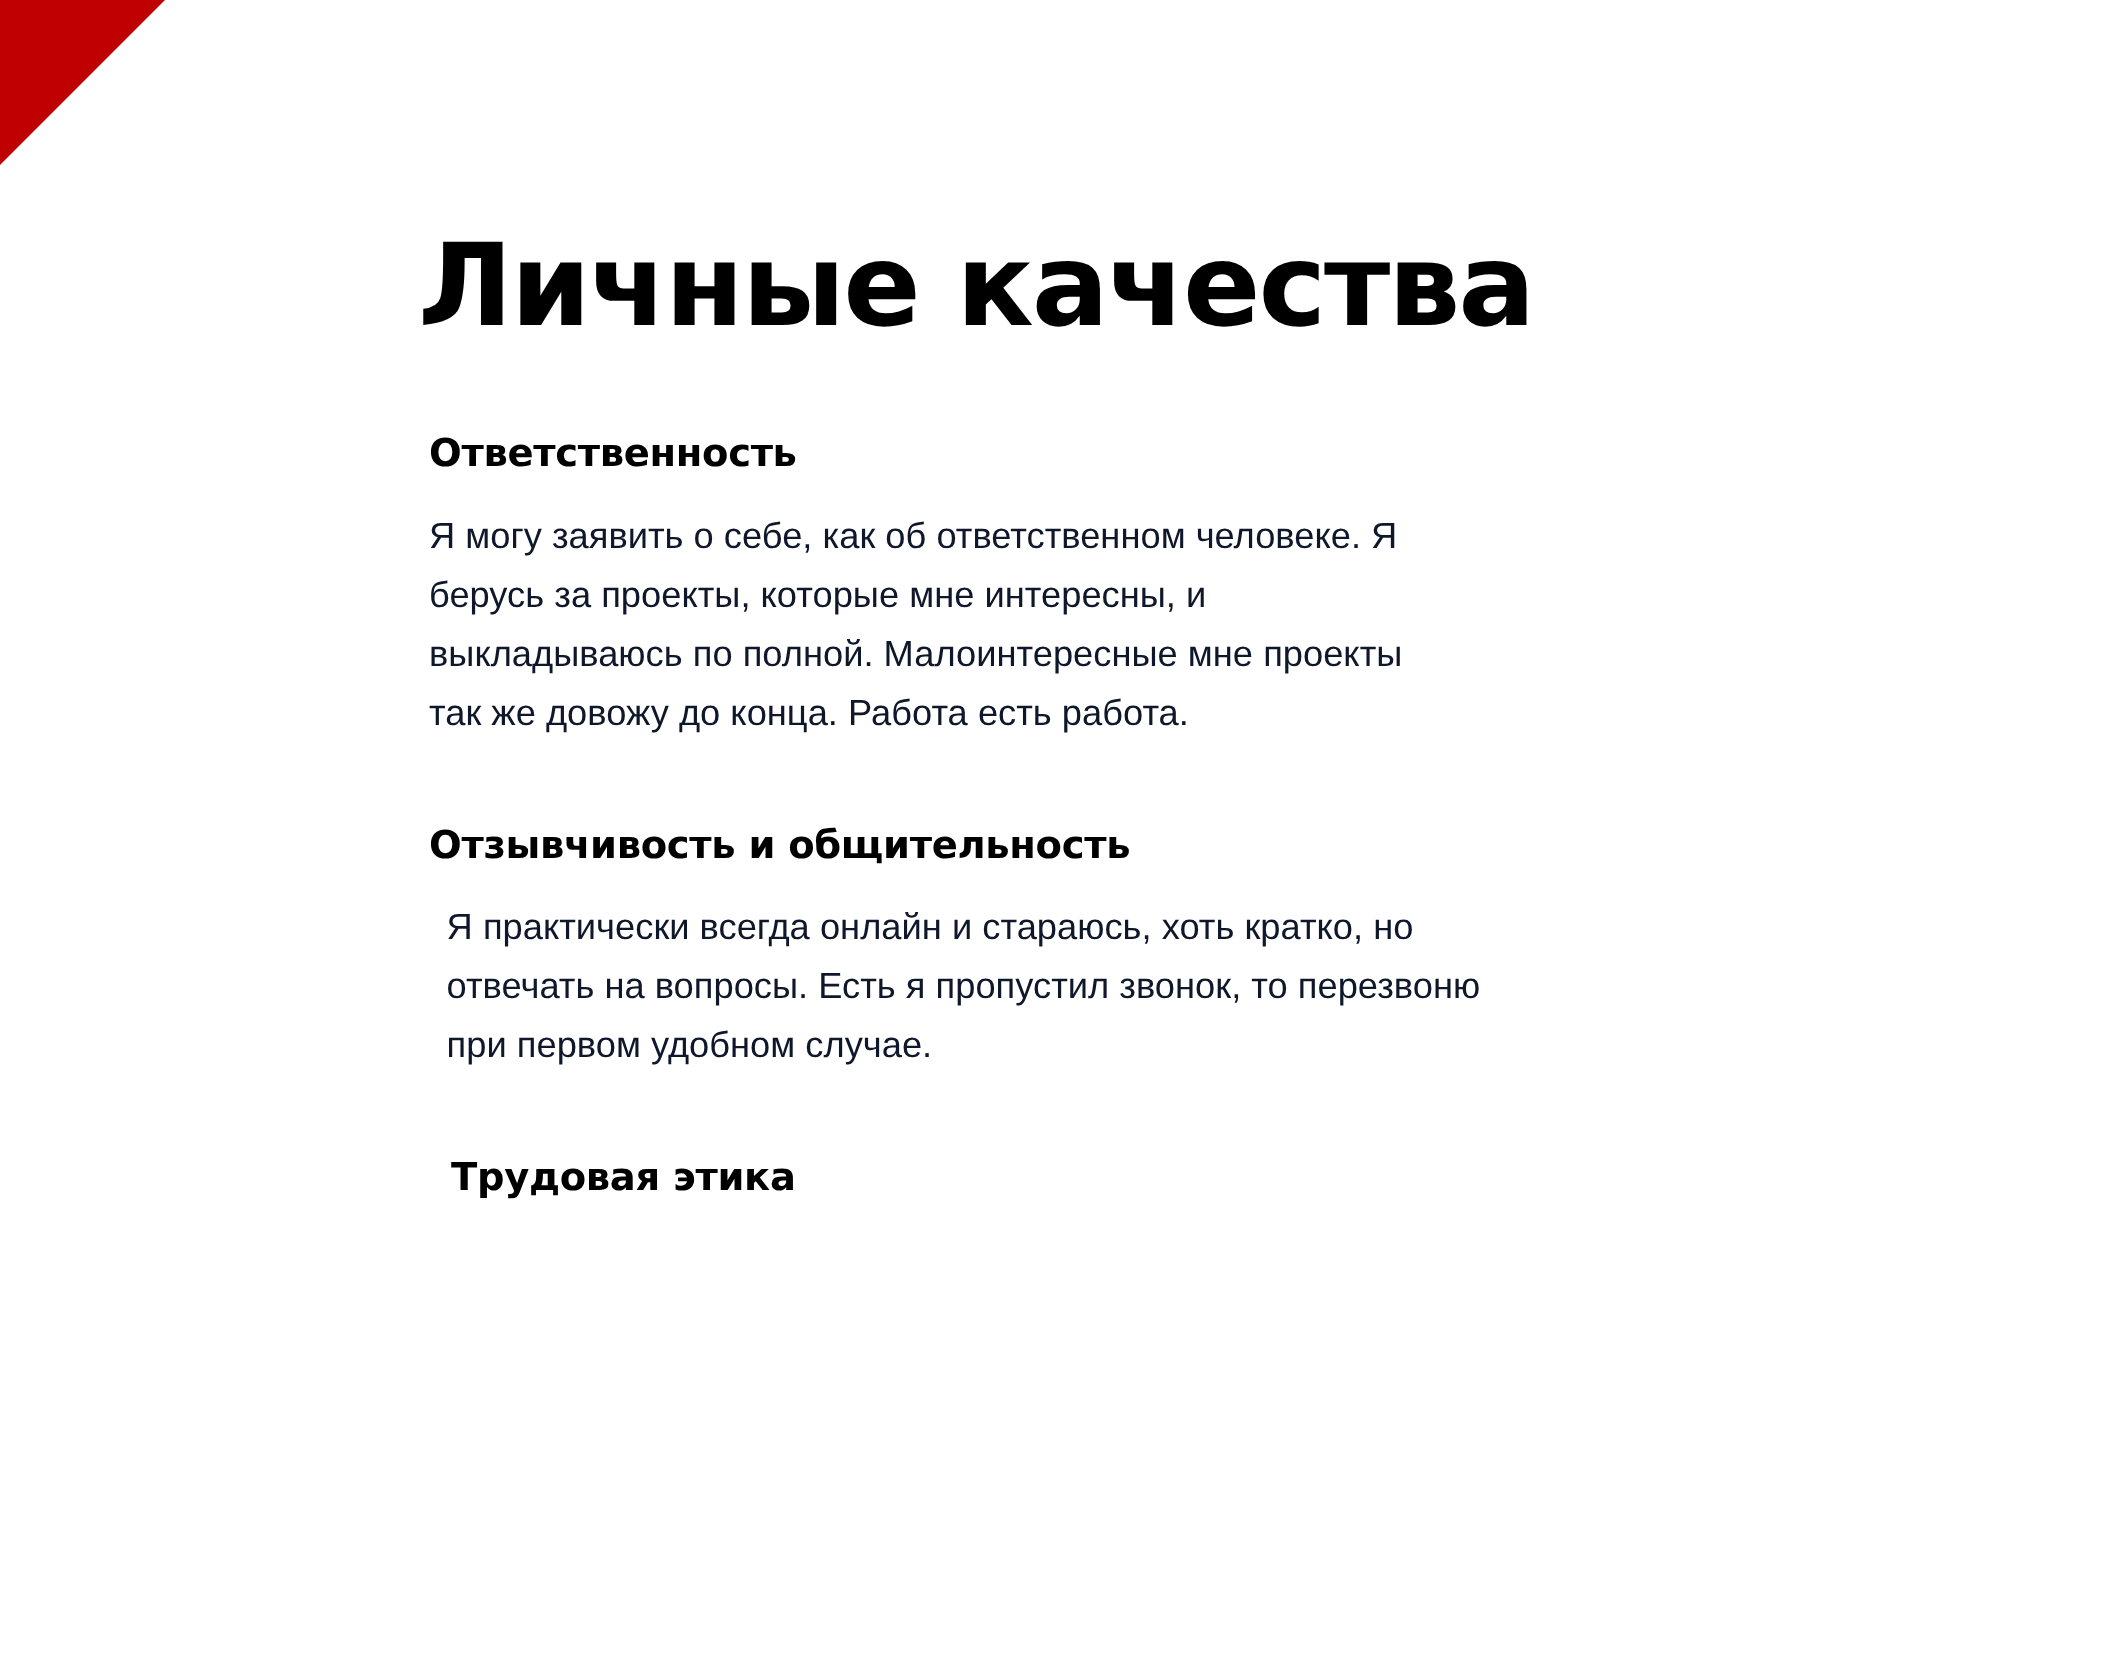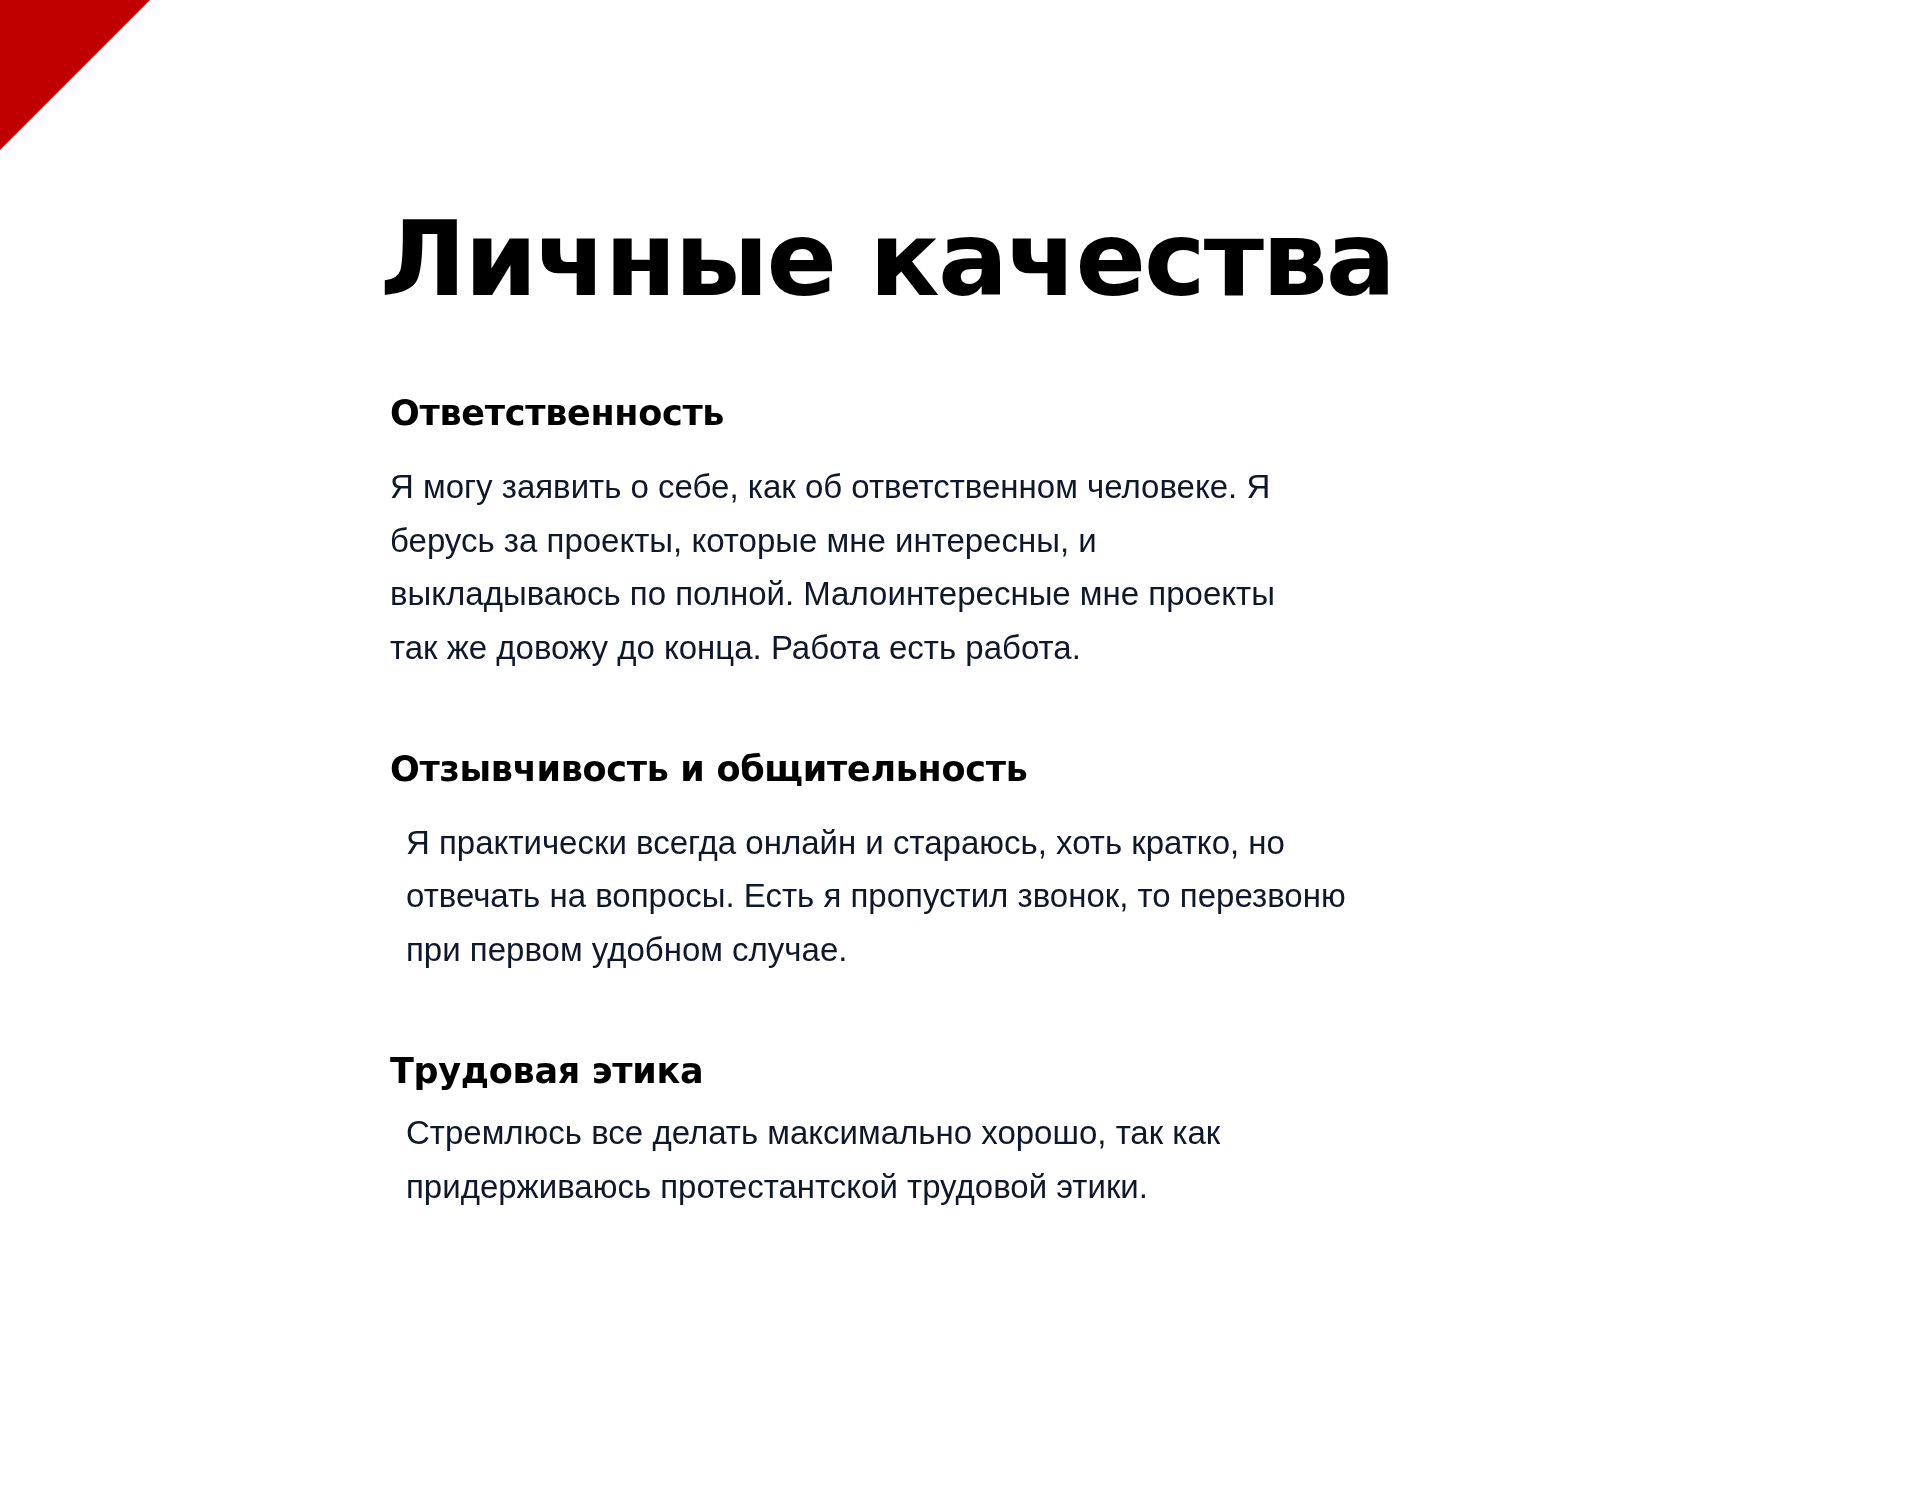--- a/index.html
+++ b/index.html
@@ -73,20 +73,21 @@
     font-weight: 700;
     font-size: 35px;
     line-height: 1.2;
     color: #000000;
     margin: 0 0 26px 0;
     letter-spacing: -0.3px;
   }
 
   .section.tight .section-heading {
     margin-bottom: 14px;
+    margin-left: 20px;
   }
 
   .section-body {
     font-family: "Liberation Sans", sans-serif;
     font-weight: 400;
     font-size: 33px;
     line-height: 1.62;
     color: #0f172a;
     margin: 0;
     max-width: 900px;
@@ -116,18 +117,17 @@
         <p class="section-body">Я могу заявить о себе, как об ответственном человеке. Я берусь за проекты, которые мне интересны, и выкладываюсь по полной. Малоинтересные мне проекты так же довожу до конца. Работа есть работа.</p>
       </div>
 
       <div class="section">
         <h2 class="section-heading">Отзывчивость и общительность</h2>
         <p class="section-body wide">Я практически всегда онлайн и стараюсь, хоть кратко, но отвечать на вопросы. Есть я пропустил звонок, то перезвоню при первом удобном случае.</p>
       </div>
 
       <div class="section tight">
         <h2 class="section-heading">Трудовая этика</h2>
-        <p class="section-body wide">Стремлюсь все делать максимально хорошо, так как придерживаюсь протестантской трудовой этики.</p>
       </div>
 
     </div>
   </div>
 </div>
 
 </body></html>

